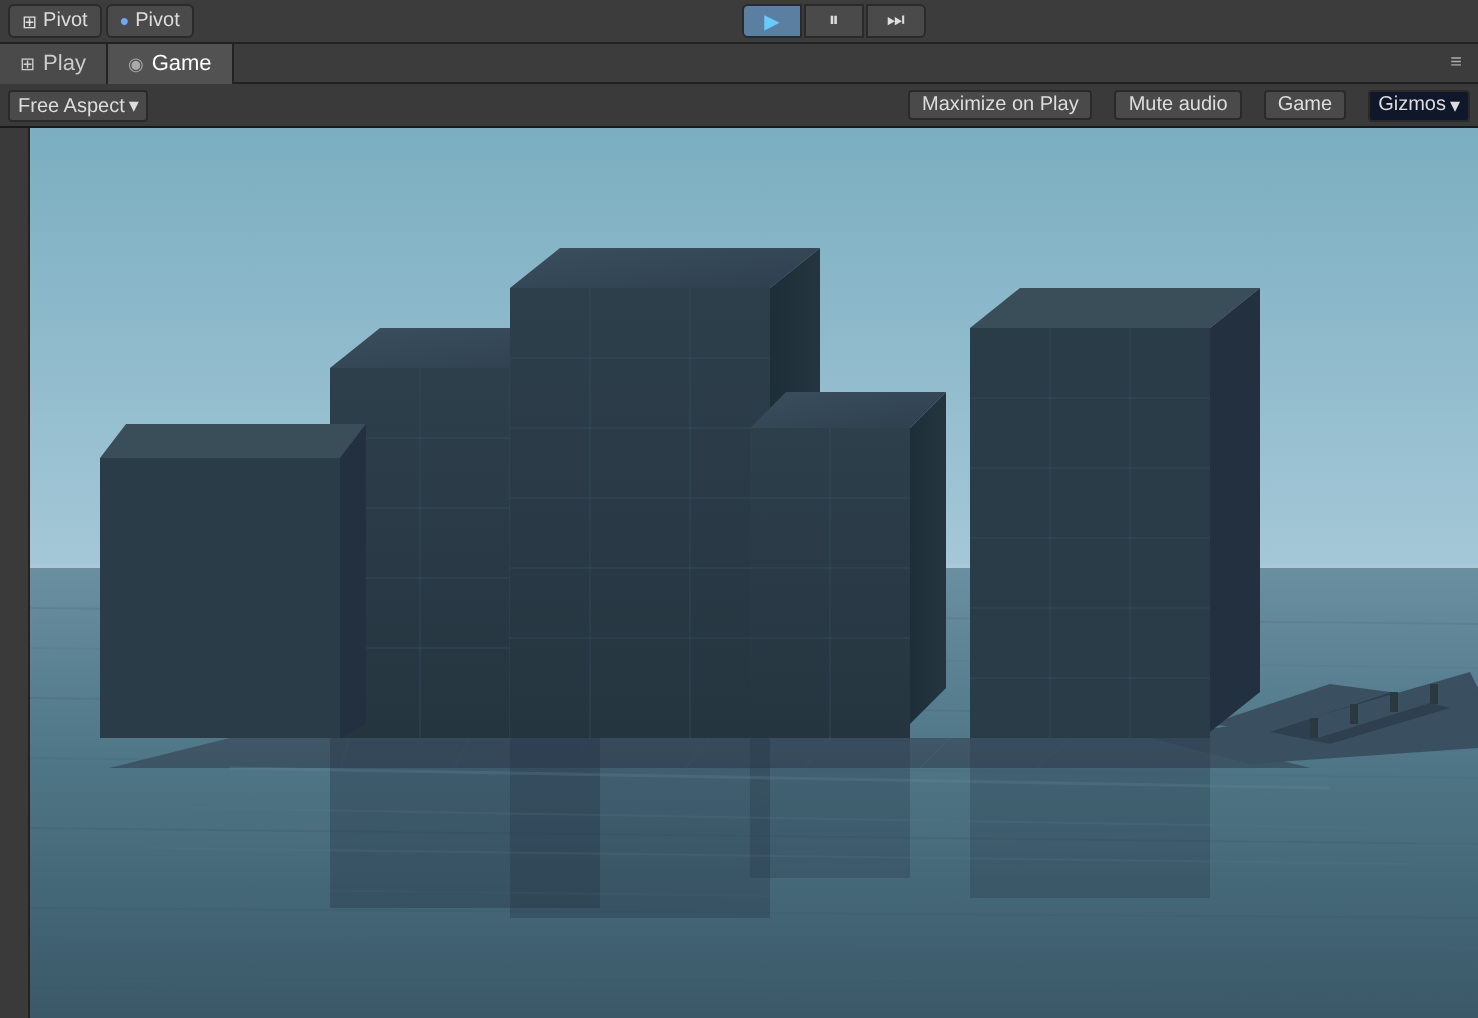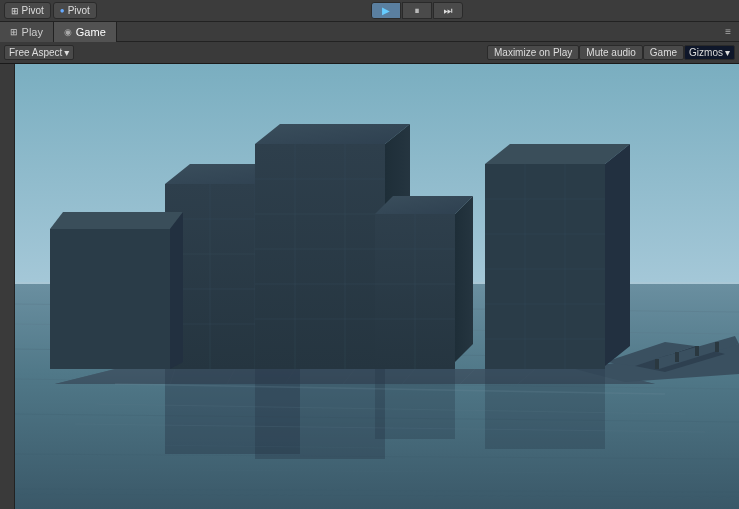--- a/index.html
+++ b/index.html
@@ -146,21 +146,21 @@
       border-radius: 2px;
       font-size: 10px;
       color: #ddd;
       cursor: pointer;
     }
 
     .game-toolbar-right {
       margin-left: auto;
       display: flex;
       align-items: center;
-      gap: 0;
+      gap: 11px;
       padding-left: 16px;
     }
 
     .game-toolbar-btn {
       padding: 1px 6px;
       background: #4a4a4a;
       border: 1px solid #2a2a2a;
       border-radius: 2px;
       font-size: 10px;
       color: #ddd;

